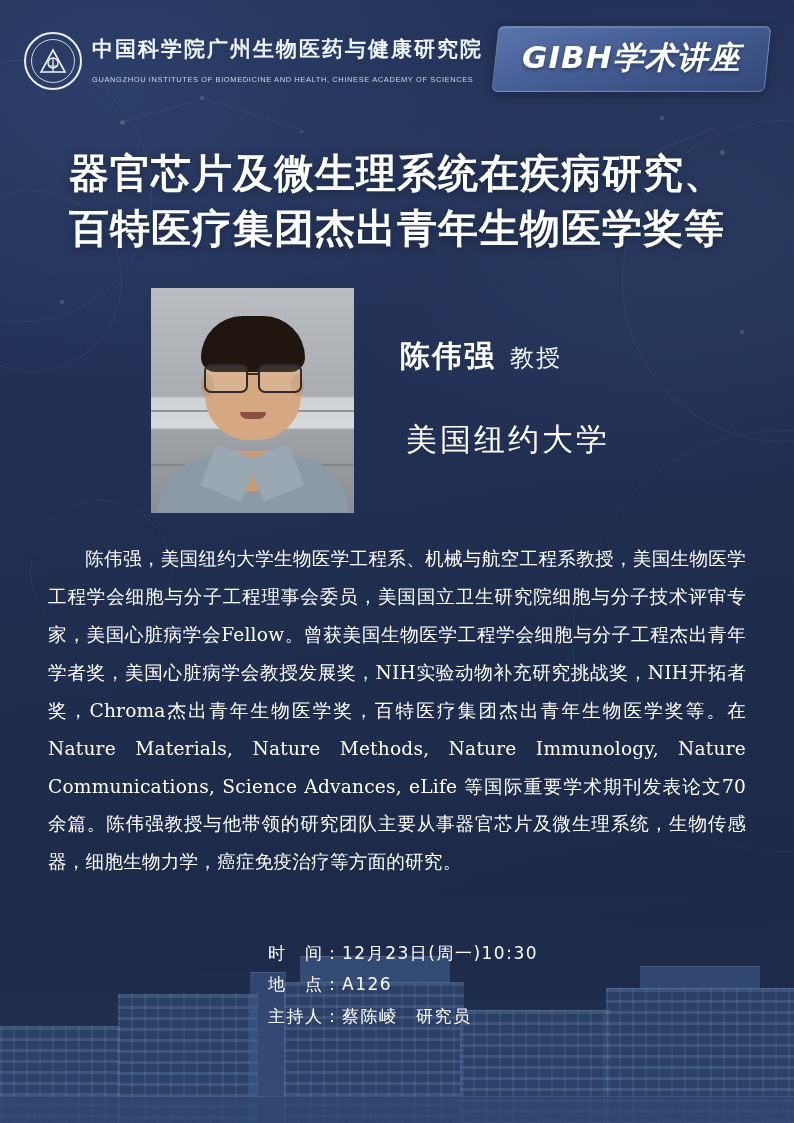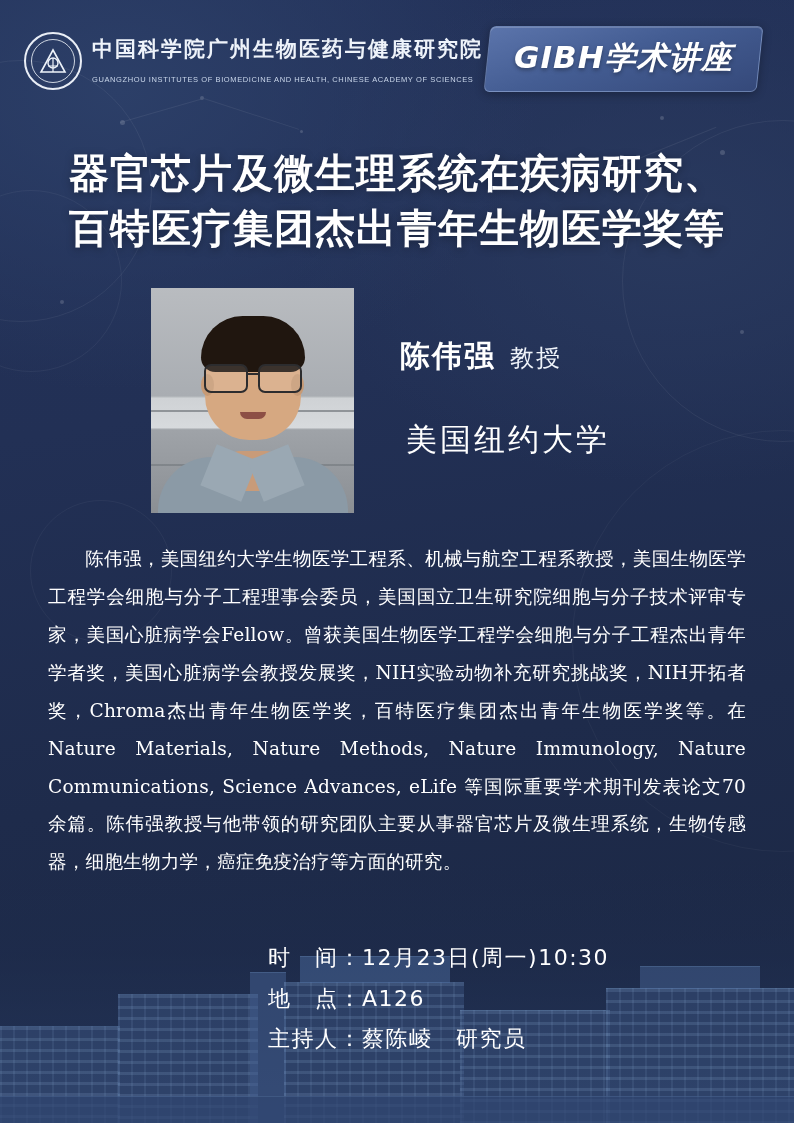--- a/index.html
+++ b/index.html
@@ -66,21 +66,21 @@
   .bld.win {
     background:
       repeating-linear-gradient(to bottom, rgba(150,185,225,0.16) 0 3px, rgba(58,82,126,0) 3px 11px),
       repeating-linear-gradient(to right, rgba(150,185,225,0.10) 0 2px, rgba(58,82,126,0) 2px 13px),
       rgba(58,82,126,0.5);
   }
 
   
   .header {
     position: absolute;
-    top: 26px; left: 0; right: 8px;
+    top: 26px; left: 0; right: 0;
     height: 90px;
   }
   .logo-wrap {
     position: absolute;
     left: 24px; top: 6px;
     display: flex;
     align-items: center;
     gap: 10px;
   }
   .logo-mark {
@@ -296,21 +296,21 @@
     text-indent: 2em;
     letter-spacing: 0.2px;
   }
 
   
   .details {
     position: absolute;
     left: 268px;
     top: 938px;
     font-family: "DejaVu Sans", sans-serif;
-    font-size: 22px;
+    font-size: 17px;
     line-height: 1.85;
     color: #ffffff;
     letter-spacing: 1.5px;
   }
   .details .row { white-space: nowrap; }
   .details .lbl { display: inline-block; }
 </style>
 </head>
 <body>
 

